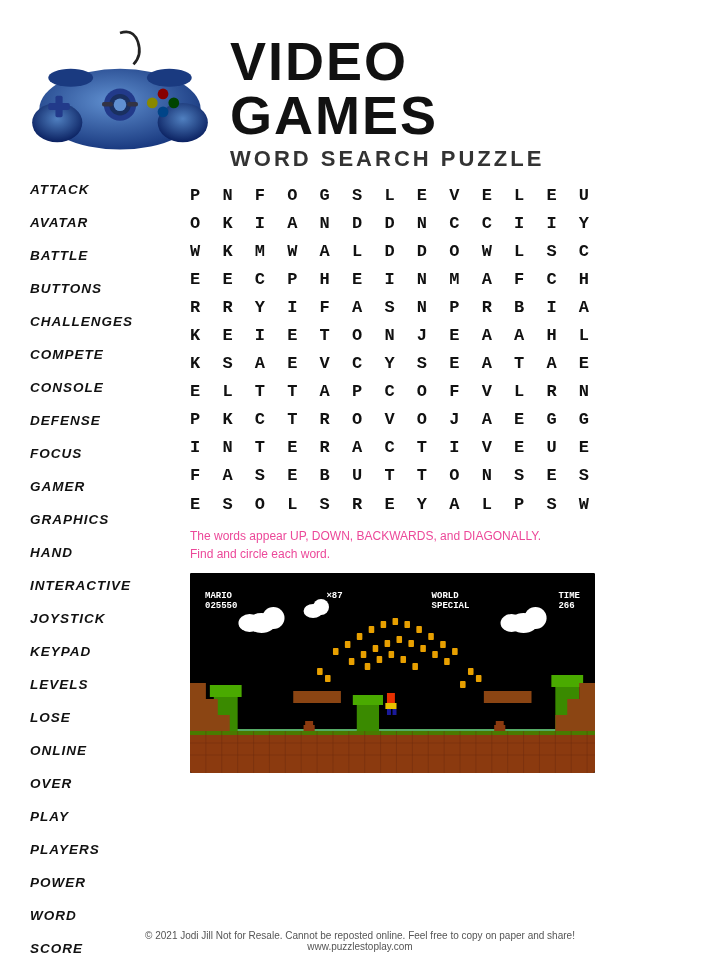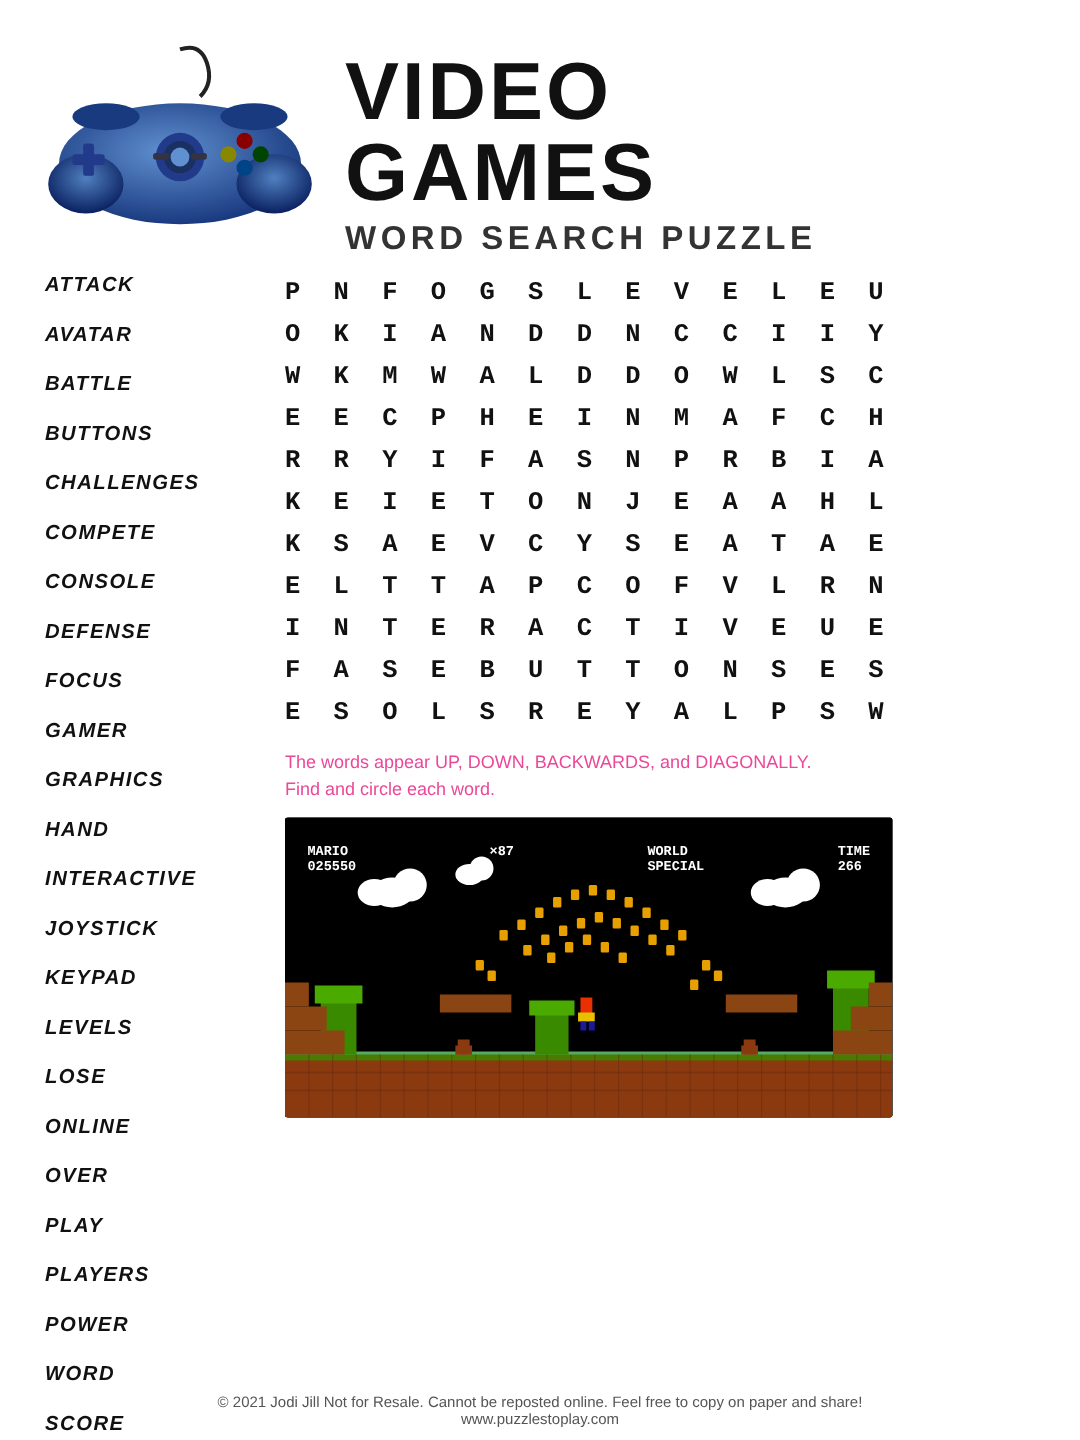--- a/index.html
+++ b/index.html
@@ -218,20 +218,21 @@
 
       <div class="grid" id="grid-container">
       <div class="grid-row">P N F O G S L E V E L E U</div>
           <div class="grid-row">O K I A N D D N C C I I Y</div>
           <div class="grid-row">W K M W A L D D O W L S C</div>
           <div class="grid-row">E E C P H E I N M A F C H</div>
           <div class="grid-row">R R Y I F A S N P R B I A</div>
           <div class="grid-row">K E I E T O N J E A A H L</div>
           <div class="grid-row">K S A E V C Y S E A T A E</div>
           <div class="grid-row">E L T T A P C O F V L R N</div>
+          <div class="grid-row">P K C T R O V O J A E G G</div>
           <div class="grid-row">I N T E R A C T I V E U E</div>
           <div class="grid-row">F A S E B U T T O N S E S</div>
           <div class="grid-row">E S O L S R E Y A L P S W</div>
         </div>
 
       <div class="directions" id="directions-text">The words appear UP, DOWN, BACKWARDS, and DIAGONALLY.<br>Find and circle each word.</div>
 
       <div class="game-image">
         <div class="game-scene">
           

